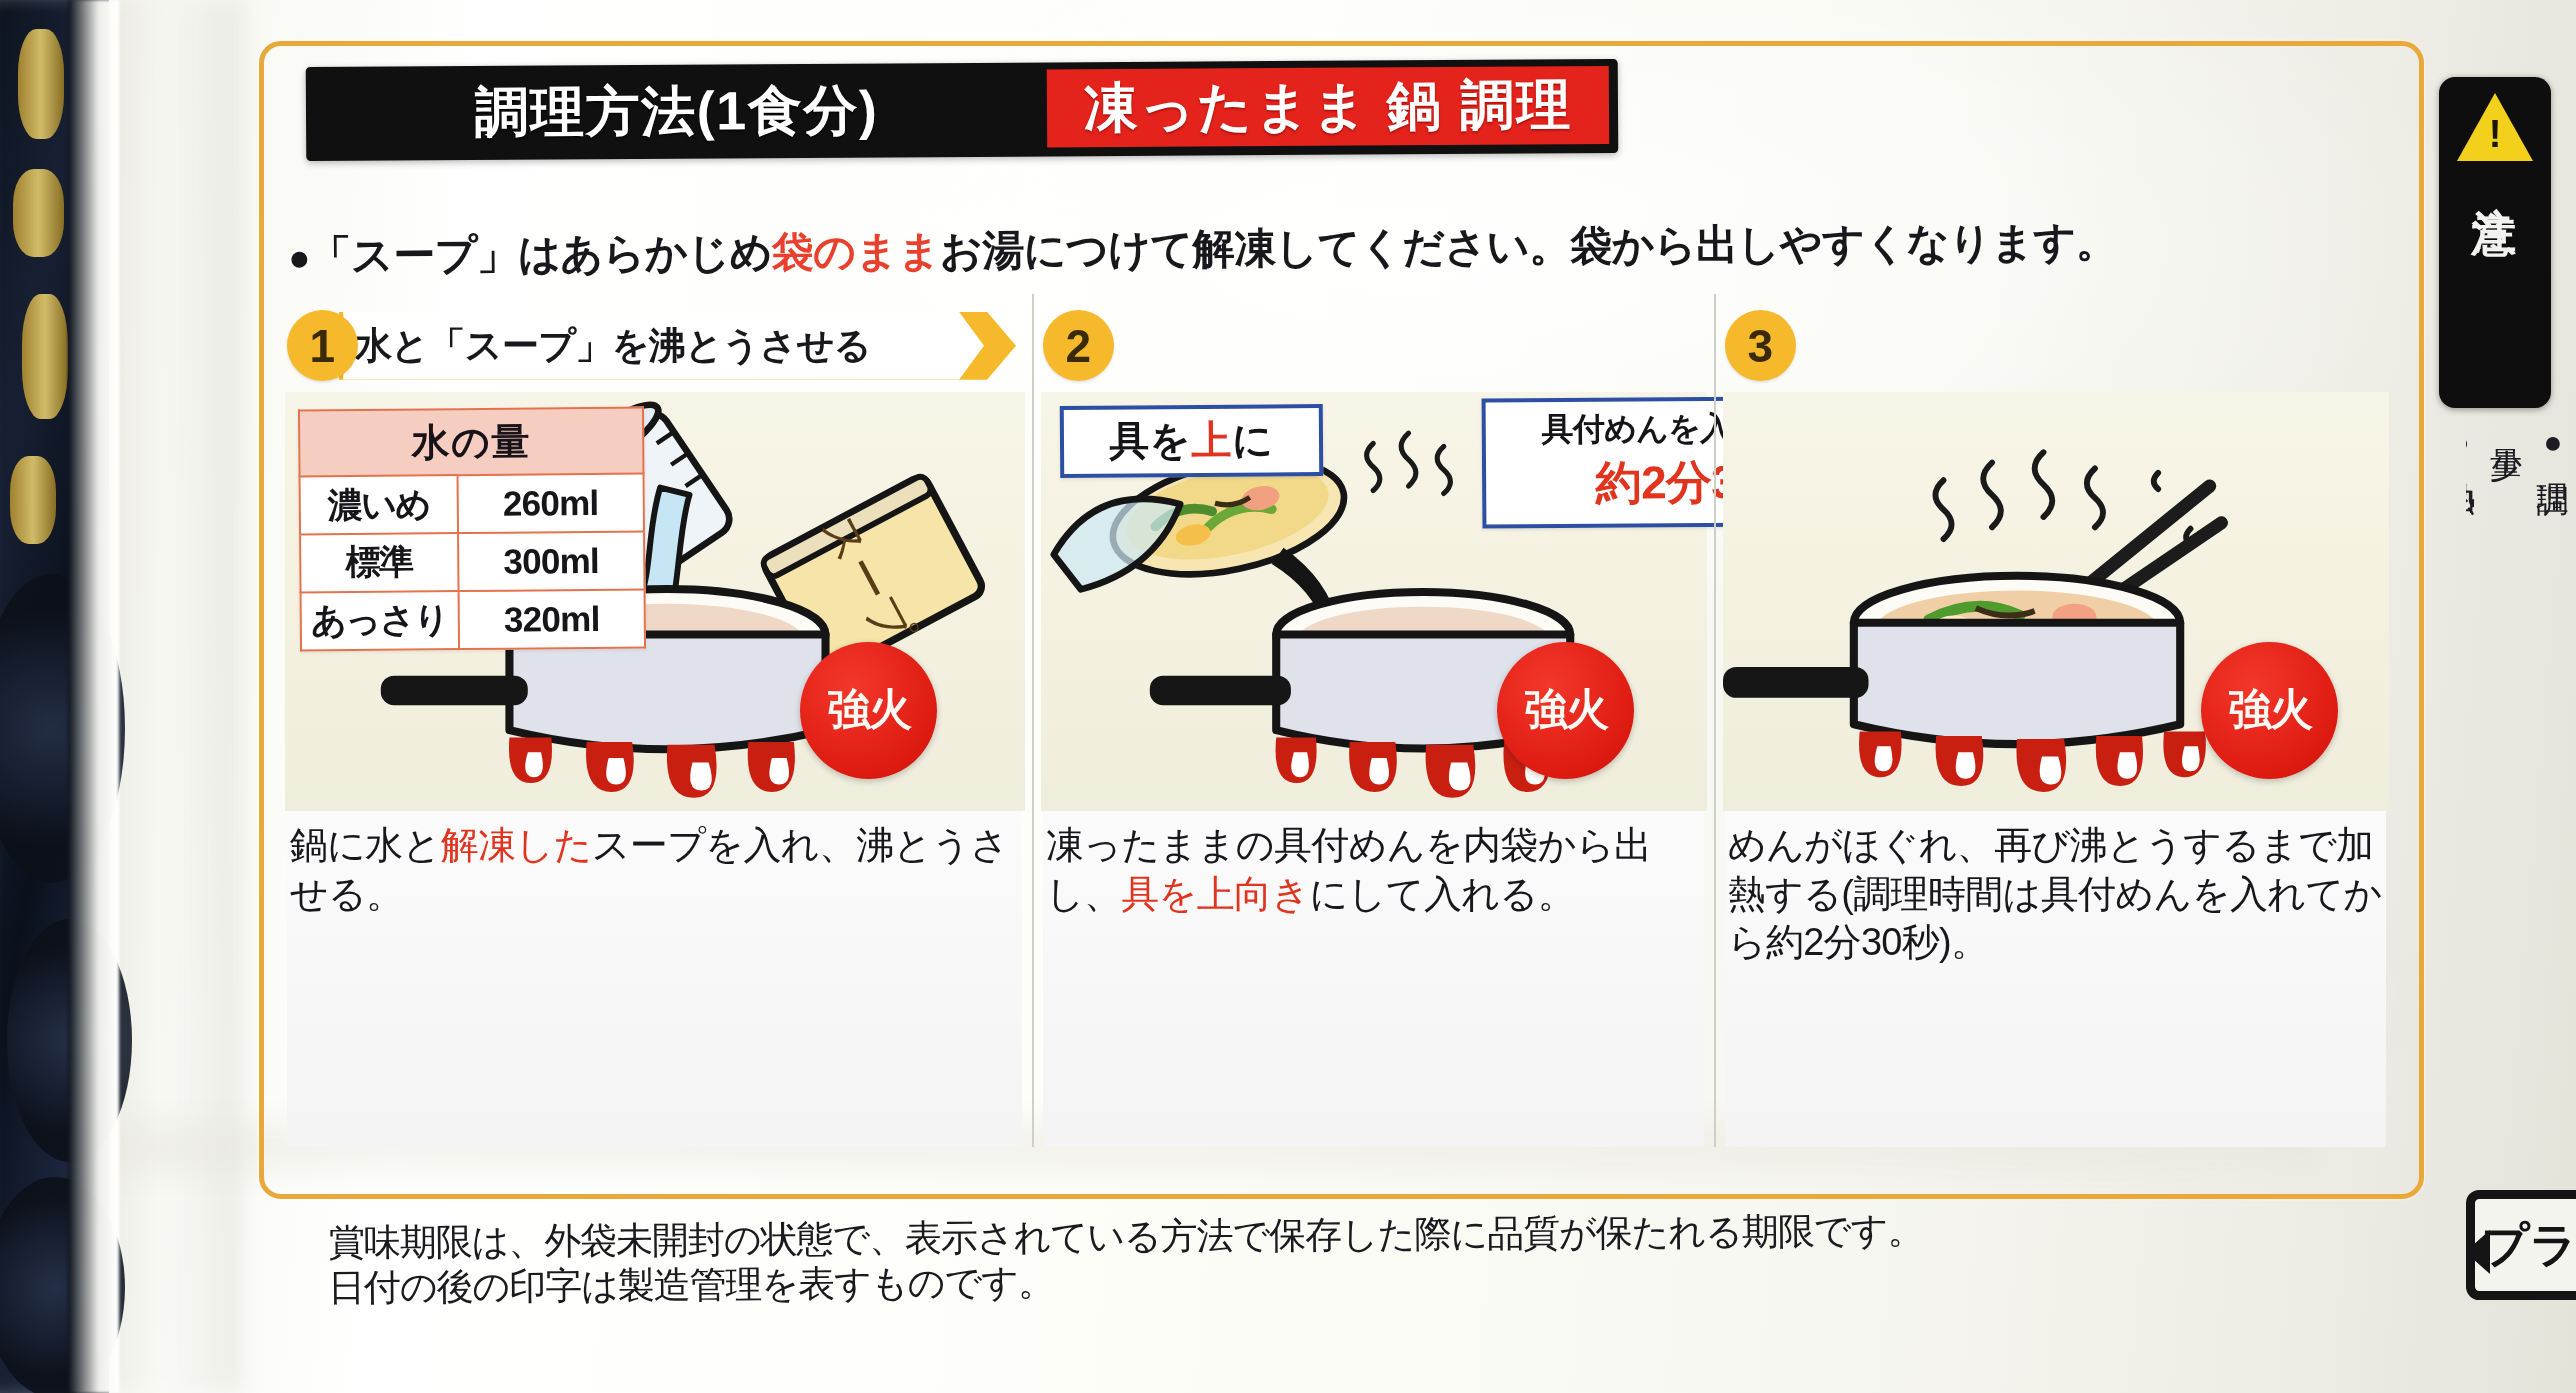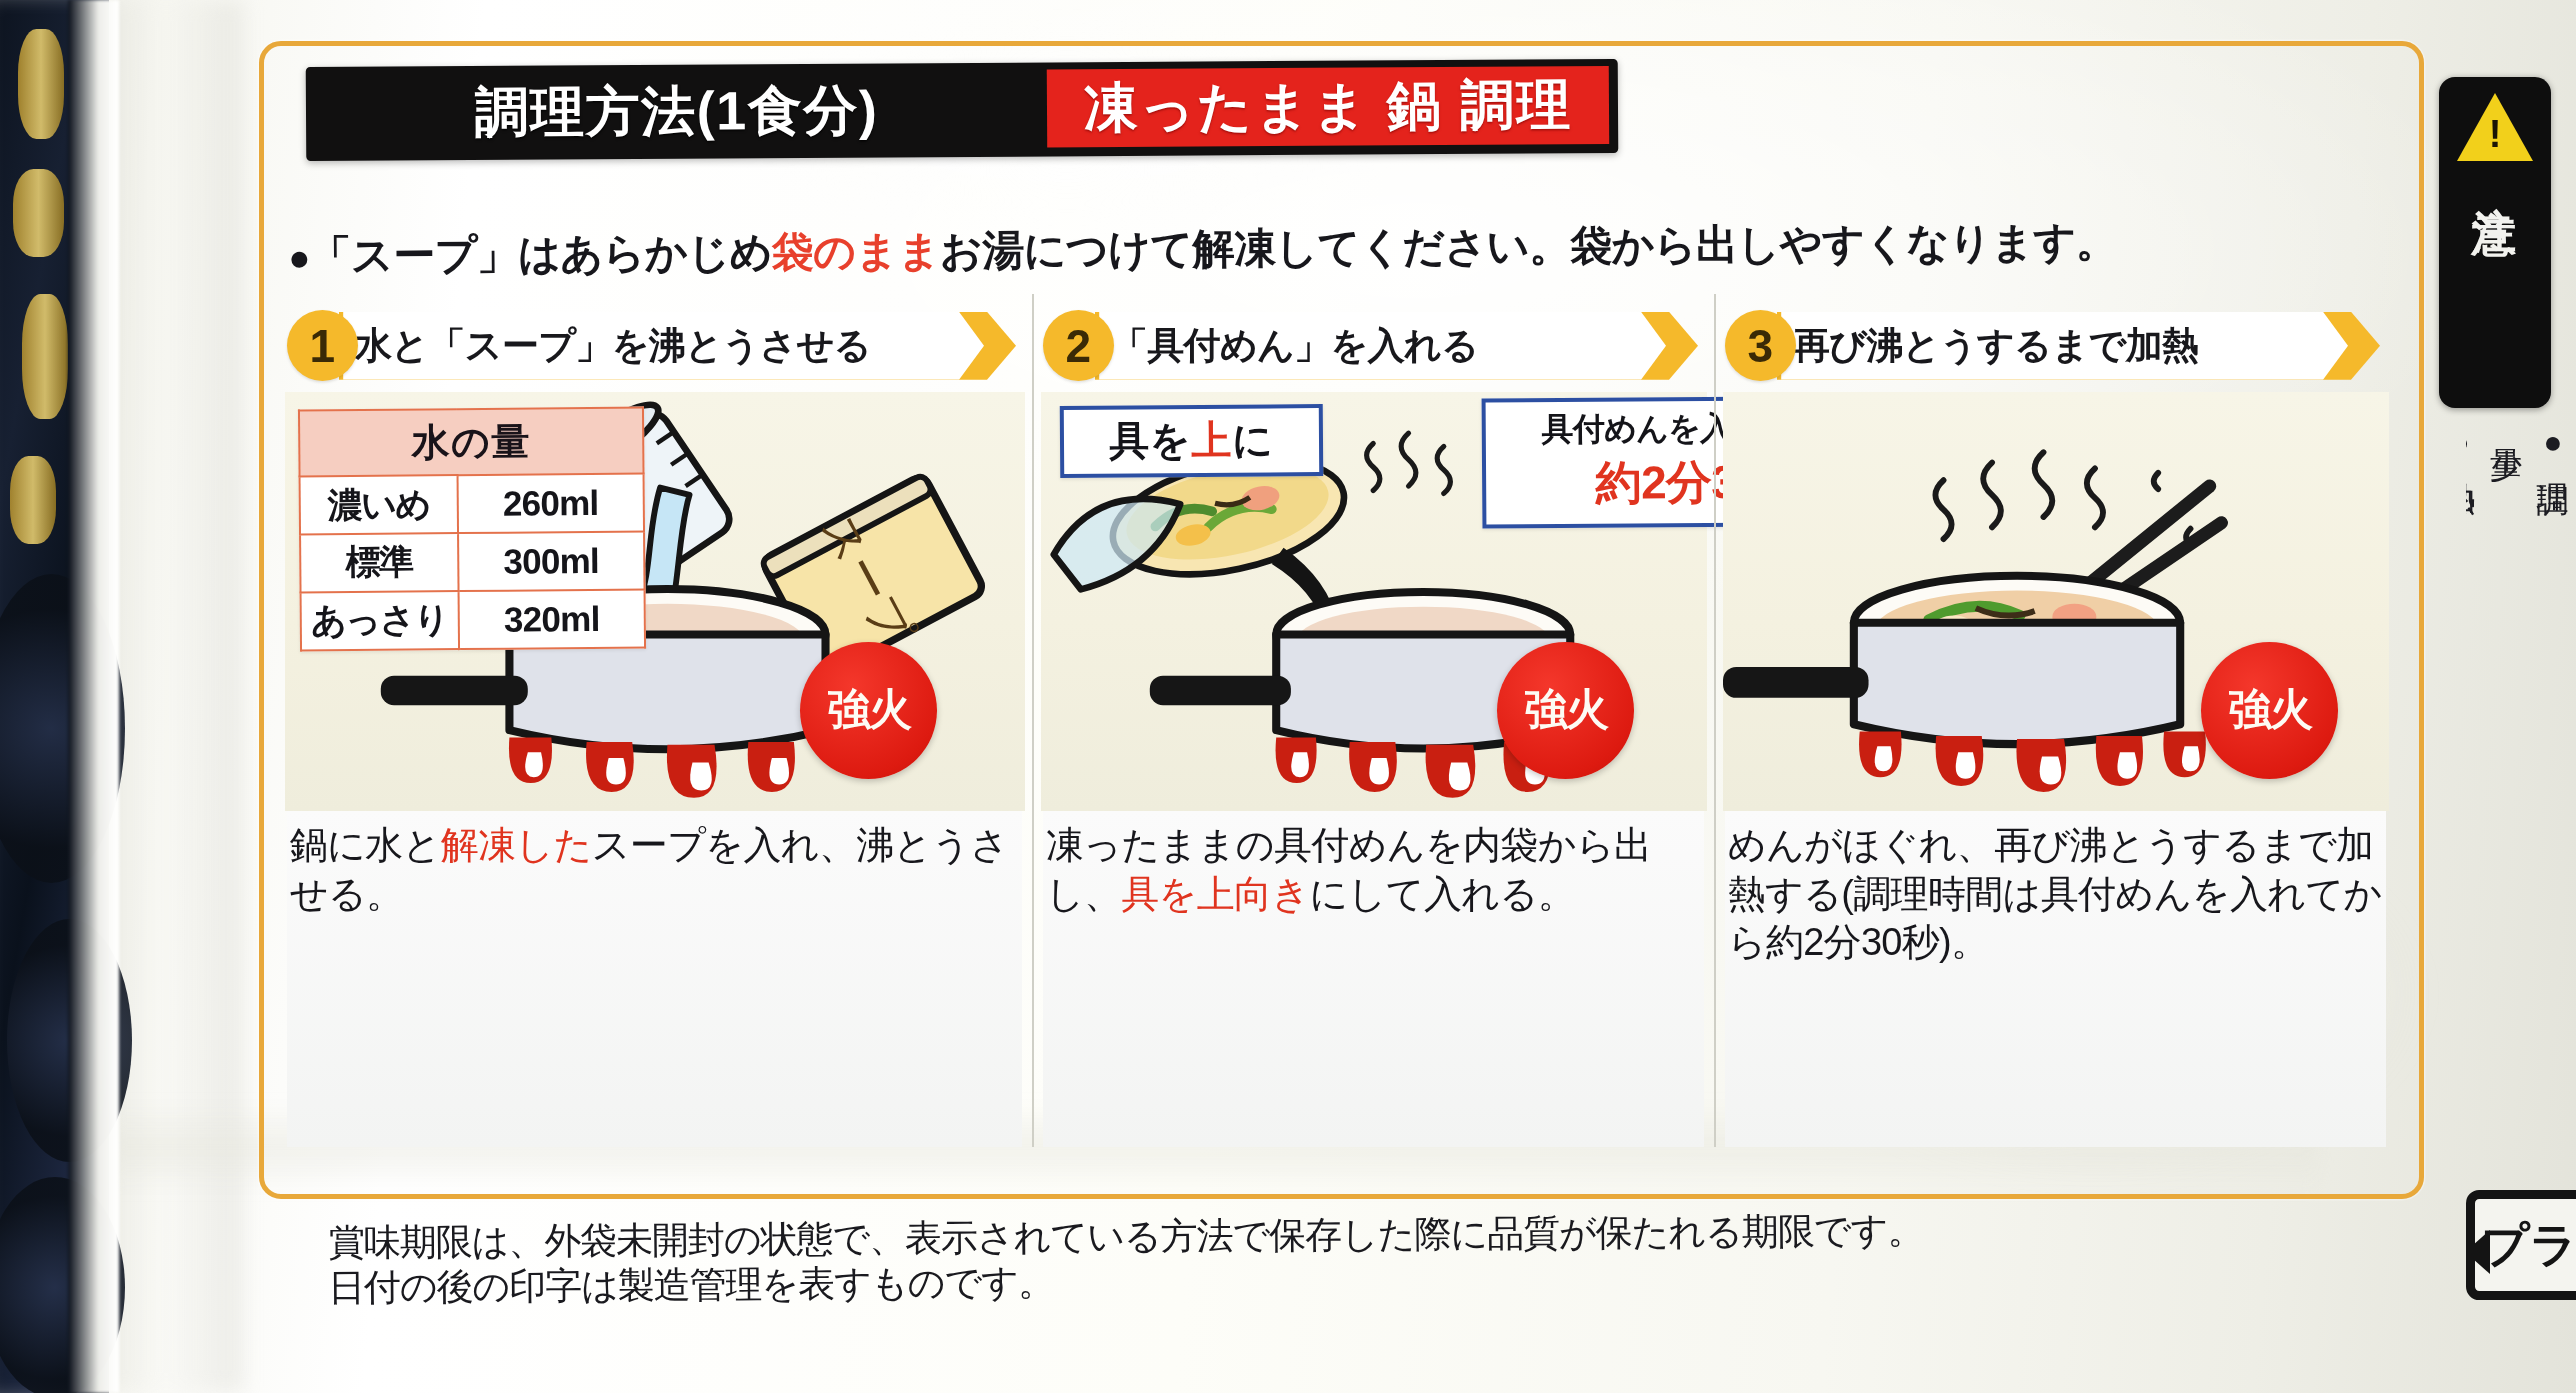--- a/index.html
+++ b/index.html
@@ -369,23 +369,20 @@
 
       <div class="fire-badge" style="left:515px;top:250px;">強火</div>
     </div>
 
     <div class="step-body"><span>鍋に水と</span><span class="hl">解凍した</span><span>スープを入れ、沸とうさせる。</span></div>
   </div>
 
   <div class="step s2">
     <div class="step-head">
       <div class="step-num">2</div>
-      <div class="step-band">
-        <div class="inner">「具付めん」を入れる</div>
-      </div>
     </div>
 
     <div class="step-art">
       <svg class="art-svg" viewBox="0 0 905 570">
 
         <g stroke="#1a1a1a" stroke-width="7" fill="none" stroke-linecap="round">
           <path d="M 452 70 q -18 16 0 32 q 18 16 0 32"></path>
           <path d="M 500 56 q -20 18 0 36 q 20 18 0 36"></path>
           <path d="M 548 74 q -18 16 0 32 q 18 16 0 32"></path>
         </g>
@@ -434,23 +431,20 @@
 
       <div class="fire-badge" style="left:456px;top:250px;">強火</div>
     </div>
 
     <div class="step-body"><span>凍ったままの具付めんを内袋から出し、</span><span class="hl">具を上向き</span><span>にして入れる。</span></div>
   </div>
 
   <div class="step s3">
     <div class="step-head">
       <div class="step-num">3</div>
-      <div class="step-band">
-        <div class="inner">再び沸とうするまで加熱</div>
-      </div>
     </div>
 
     <div class="step-art">
       <svg class="art-svg" viewBox="0 0 905 570">
 
         <g stroke="#1a1a1a" stroke-width="8" fill="none" stroke-linecap="round">
           <path d="M 300 120 q -22 20 0 40 q 22 20 0 40"></path>
           <path d="M 366 96 q -24 22 0 44 q 24 22 0 44"></path>
           <path d="M 436 82 q -24 22 0 44 q 24 22 0 44"></path>
           <path d="M 506 104 q -22 20 0 40 q 22 20 0 40"></path>

